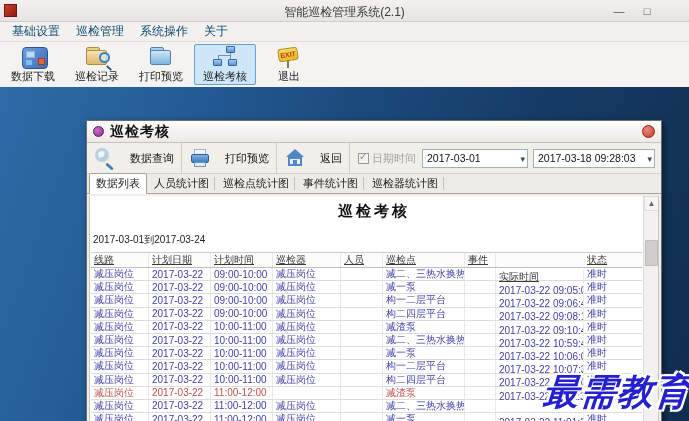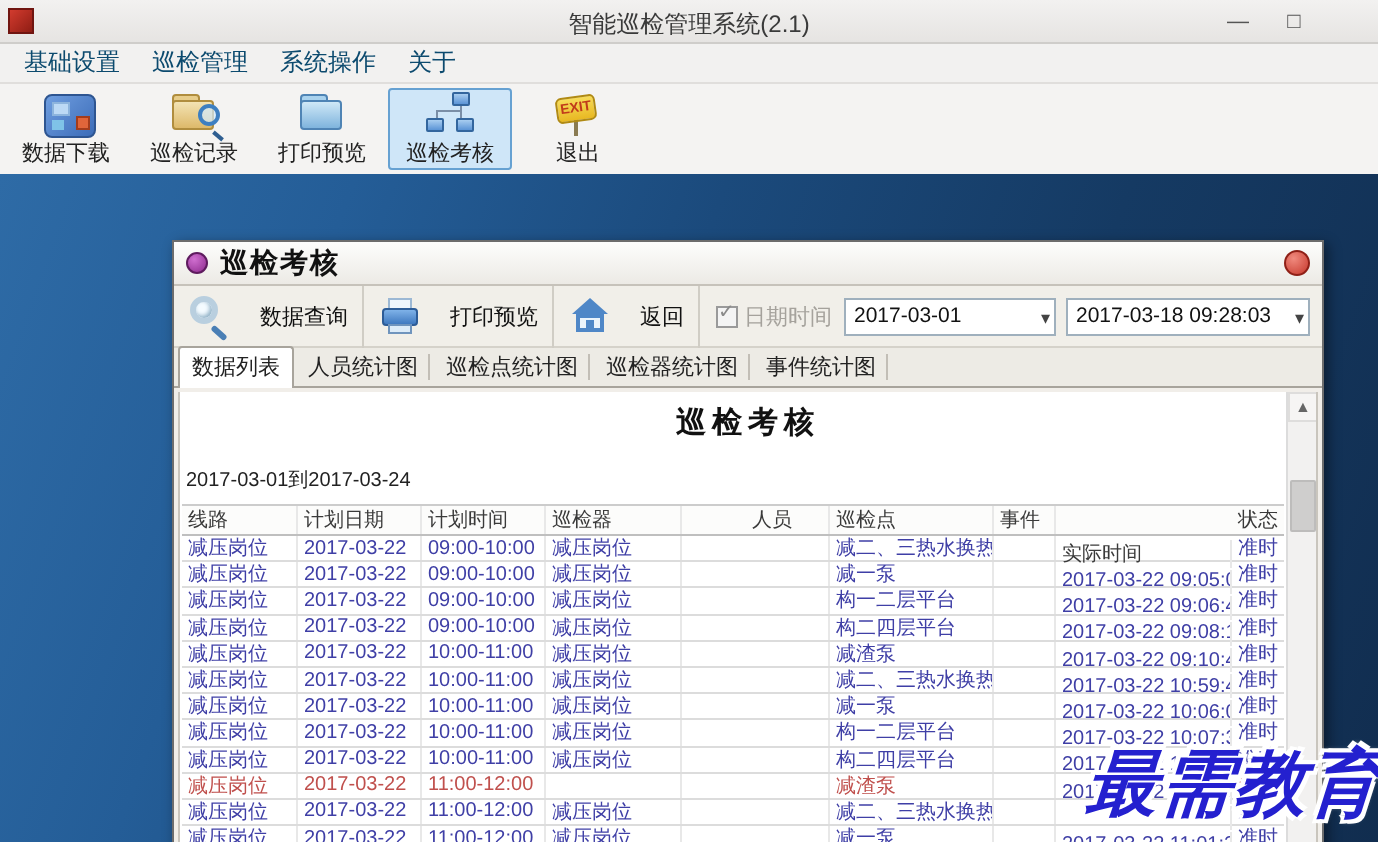--- a/index.html
+++ b/index.html
@@ -110,23 +110,23 @@
     background:#fff; border:1px solid #c9c5bd; border-top:none; overflow:hidden; }
   .content-title { text-align:center; font-size:15px; font-weight:bold; color:#111;
     letter-spacing:3px; margin-top:6px; font-family:"Liberation Serif","DejaVu Serif",serif; }
   .content-range { font-size:10px; color:#222; margin:12px 0 19px 3px; }
 
   .tablewrap { position:absolute; left:1px; top:56px; right:16px; bottom:0; }
   .tr { display:flex; width:100%; border-bottom:1px solid #dcdcdc; height:13.2px; align-items:center; }
   .tr.head { border-top:1px solid #cccccc; border-bottom:1px solid #bfbfbf; height:16px; background:#fcfcfb; }
   .td { font-size:10px; color:#3f3fa6; white-space:nowrap; overflow:hidden; padding-left:3px;
     border-right:1px solid #e8e8e8; height:100%; display:flex; align-items:center; }
-  .head .td { color:#3a3a3a; }
+  .head .td { color:#3a3a3a;text-decoration:underline; }
   .tr.missed .td { color:#c0504d; }
-  .c0{width:58px;} .c1{width:62px;} .c2{width:62px;} .c3{width:68px;} .c4{width:42px;margin-left:32px;}
+  .c0{width:58px;} .c1{width:62px;} .c2{width:62px;} .c3{width:68px;} .c4{width:42px;}
   .c5{width:82px;} .c6{width:31px;} .c7{width:88px;margin-top:33px;} .c8{flex:1; border-right:none;}
 
   
   .vscroll { position:absolute; right:0; top:0; bottom:0; width:15px; background:#f2f1f0; border-left:1px solid #dcdcdc; }
   .vs-up { position:absolute; top:0; left:0; width:15px; height:15px; background:#f6f5f4; border:1px solid #dedddc;
     display:flex; align-items:center; justify-content:center; font-size:8px; color:#666; }
   .vs-thumb { position:absolute; top:44px; left:1px; width:13px; height:26px; background:#cfcecd; border:1px solid #bdbcbb; border-radius:1px; }
 
   
   .watermark { position:absolute; right:-2px; top:368px; font-size:36px; font-weight:bold;
@@ -245,22 +245,22 @@
             <span>2017-03-18 09:28:03</span>
             <span class="arrow">▾</span>
           </span>
         </div>
       </div>
 
       <div class="dlg-tabs">
         <span class="tab selected">数据列表</span>
         <span class="tab">人员统计图</span>
         <span class="tab">巡检点统计图</span>
+        <span class="tab">事件统计图</span>
         <span class="tab">巡检器统计图</span>
-        <span class="tab">事件统计图</span>
       </div>
 
       <div class="dlg-content">
         <div class="content-title">巡检考核</div>
         <div class="content-range">2017-03-01到2017-03-24</div>
 
         <div class="tablewrap">
           <div class="tr head">
             <span class="td c0">线路</span>
             <span class="td c1">计划日期</span>

